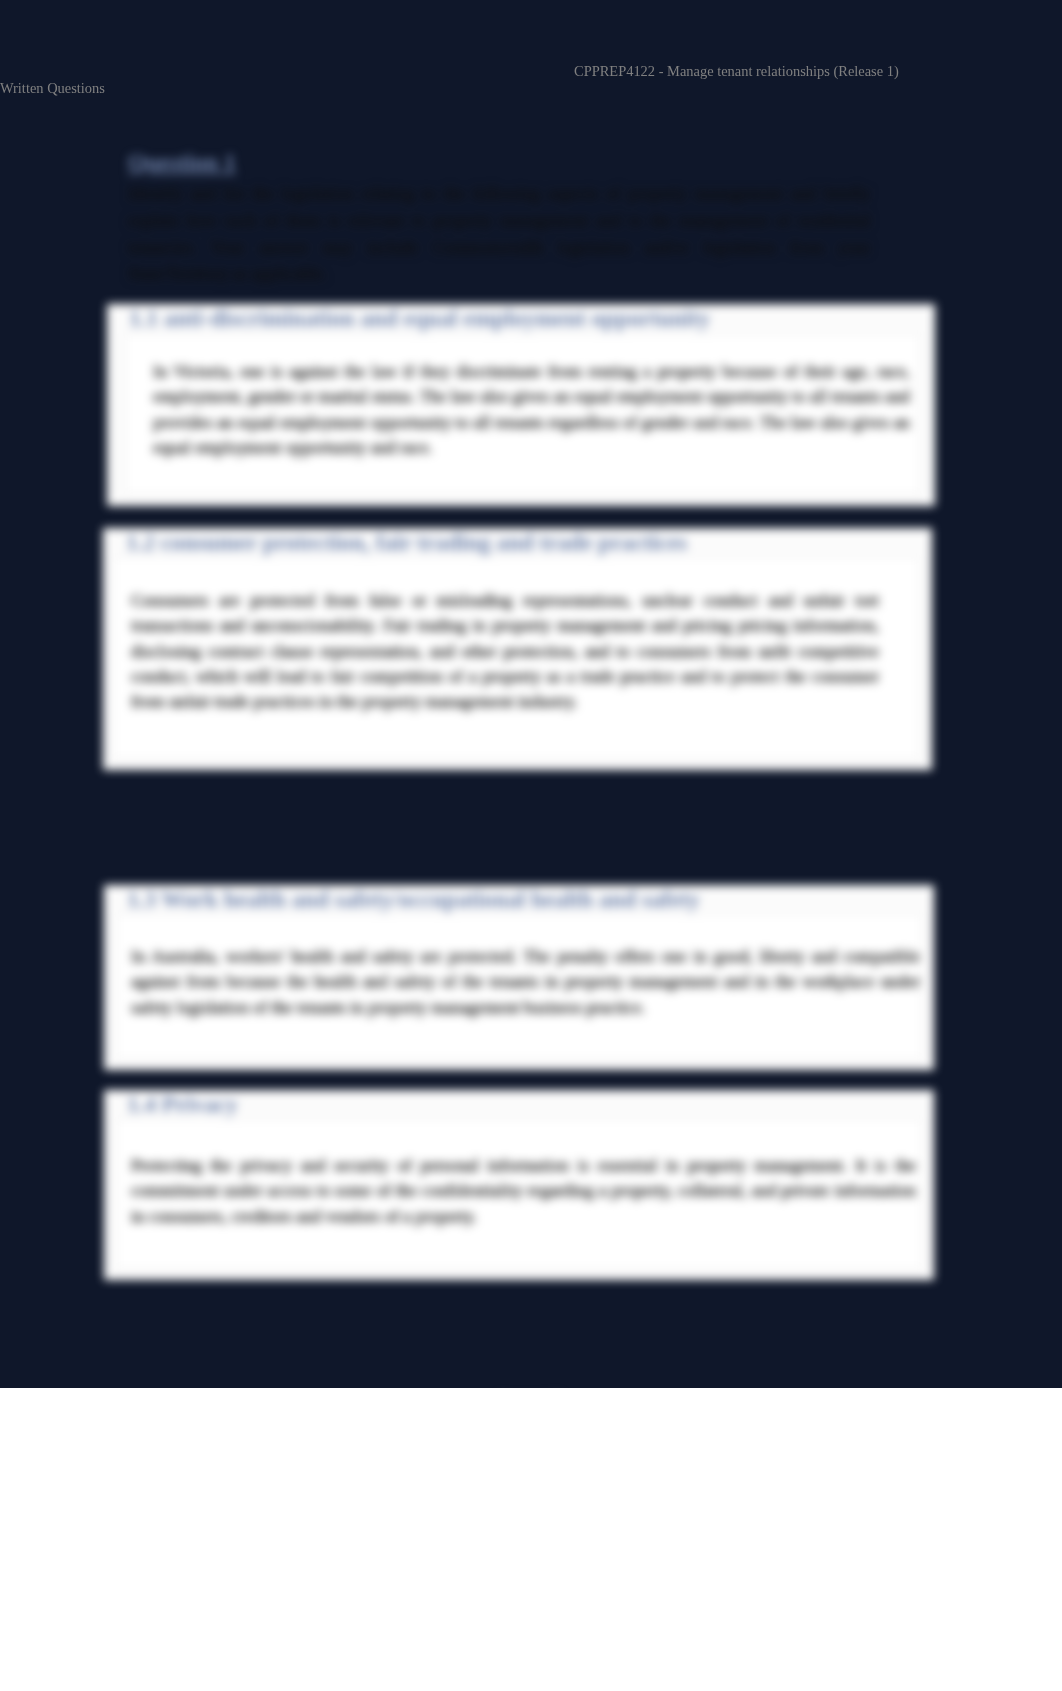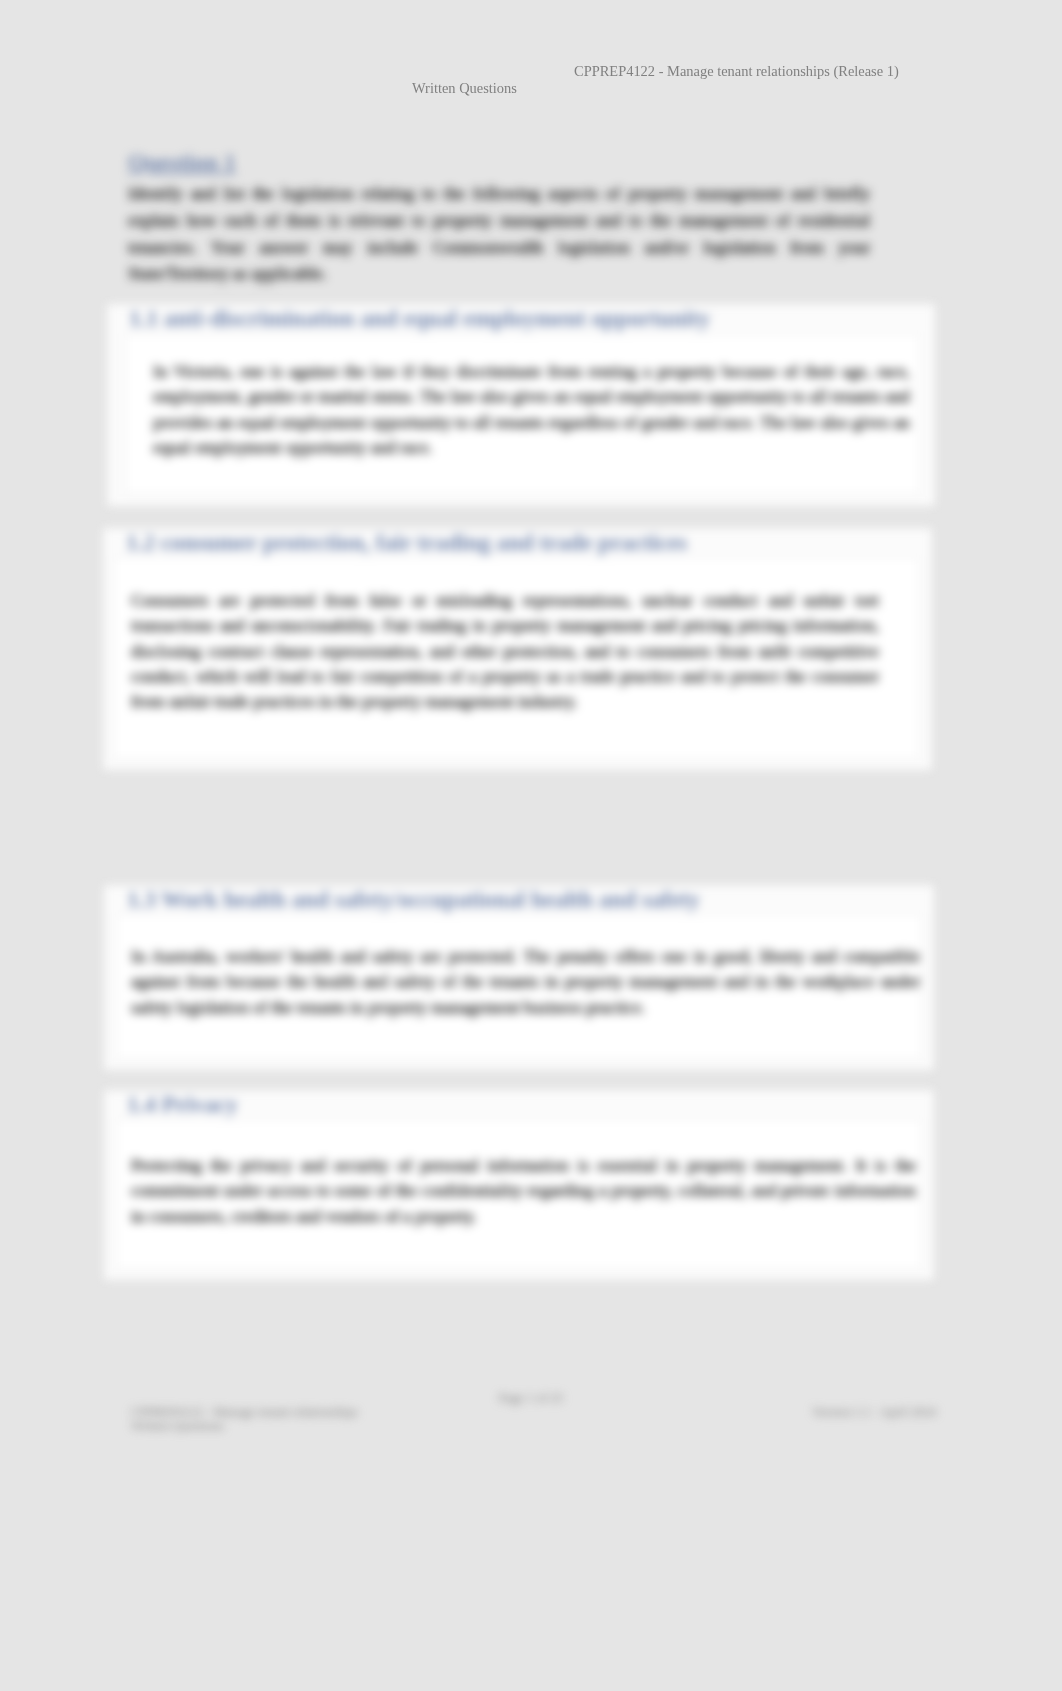--- a/index.html
+++ b/index.html
@@ -1,24 +1,24 @@
 <!DOCTYPE html>
 <html><head>
 <meta charset="utf-8">
 <style>
   html,body{margin:0;padding:0;}
   body{-webkit-font-smoothing:antialiased;width:1062px;height:1691px;background:#ffffff;
        font-family:"Liberation Serif",serif;}
-  .page{position:relative;width:1062px;height:1691px;overflow:hidden;background:#e5e5e5;}
+  .page{position:relative;width:1062px;height:1388px;overflow:hidden;background:#0f172a;}
 
   
   .hdr{position:absolute;left:0;top:63px;width:1062px;color:#808080;
        font-size:14.45px;line-height:16.5px;}
   .hdr .l1{position:absolute;left:574px;top:0;white-space:nowrap;}
-  .hdr .l2{position:absolute;left:0;top:16.5px;width:929px;text-align:center;}
+  .hdr .l2{position:absolute;left:0;top:16.5px;width:929px;text-align:left;}
 
   
   .blurwrap{position:absolute;left:0;top:0;width:1062px;height:1691px;filter:blur(5.0px);}
 
   .qtitle{position:absolute;left:128px;top:148px;color:#7084ac;font-size:23.5px;
           font-weight:bold;line-height:28px;white-space:nowrap;text-decoration:underline;}
   .intro{position:absolute;left:128px;top:181px;width:742px;color:#101010;-webkit-text-stroke:0.35px #101010;font-size:17.3px;
          line-height:26.8px;text-align:justify;}
 
   .sect{position:absolute;box-sizing:border-box;border:1px solid #f3f3f3;background:#fbfbfb;}

